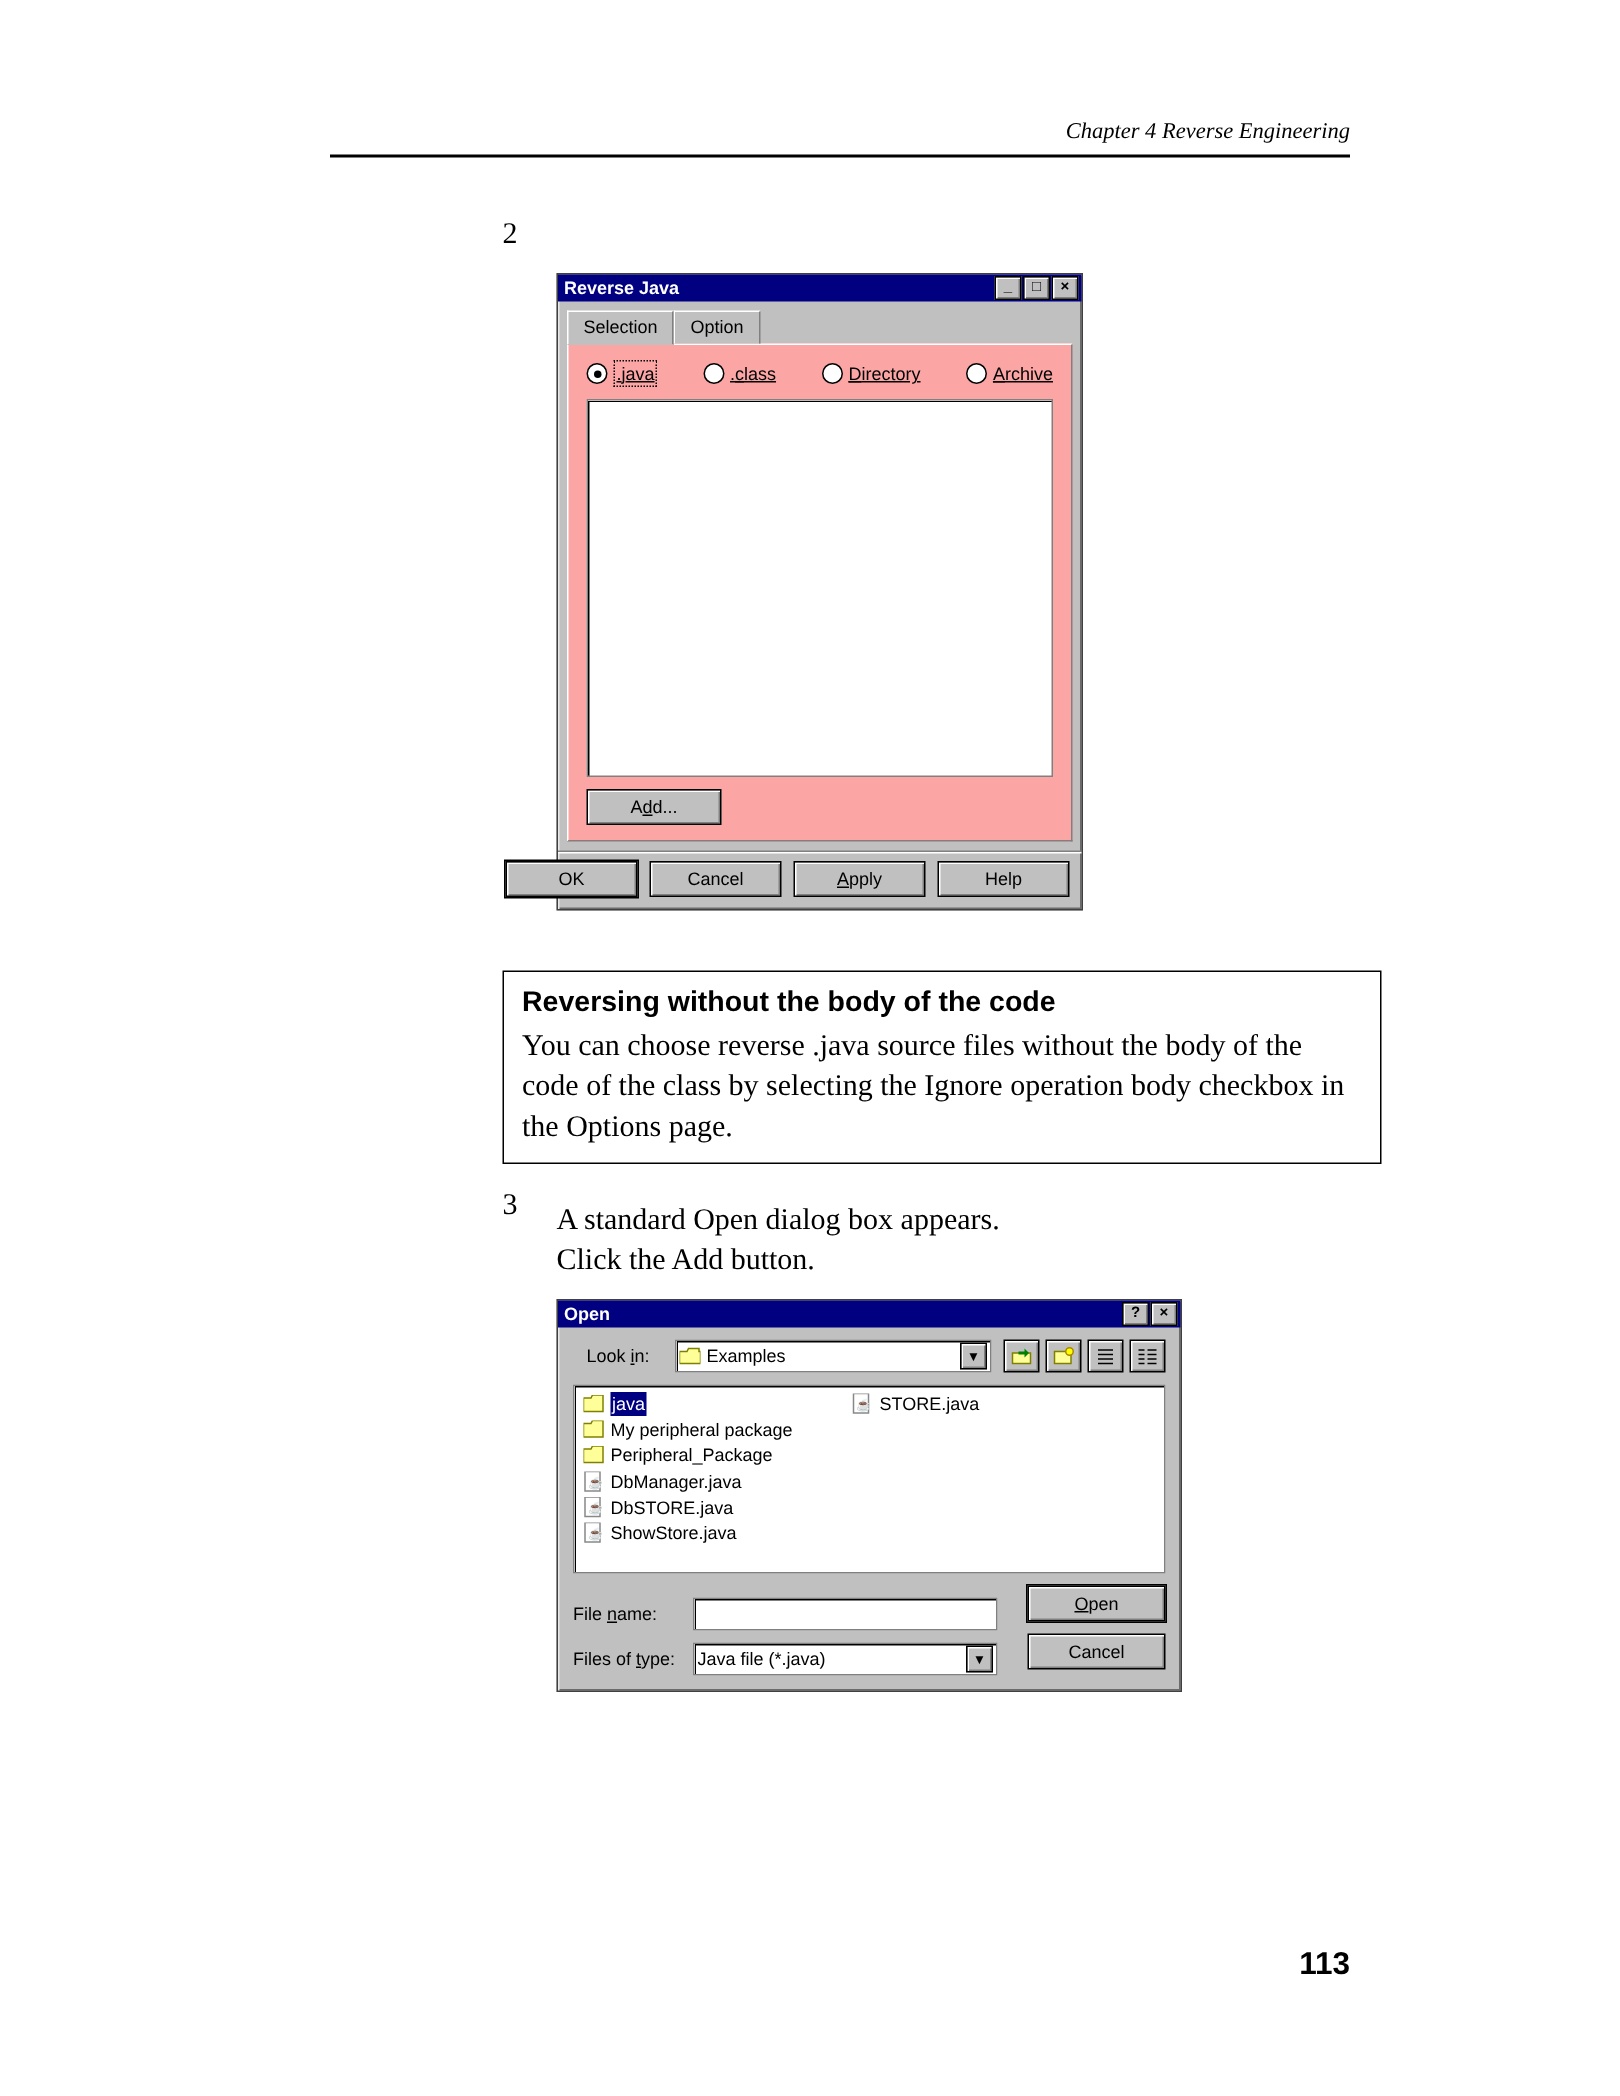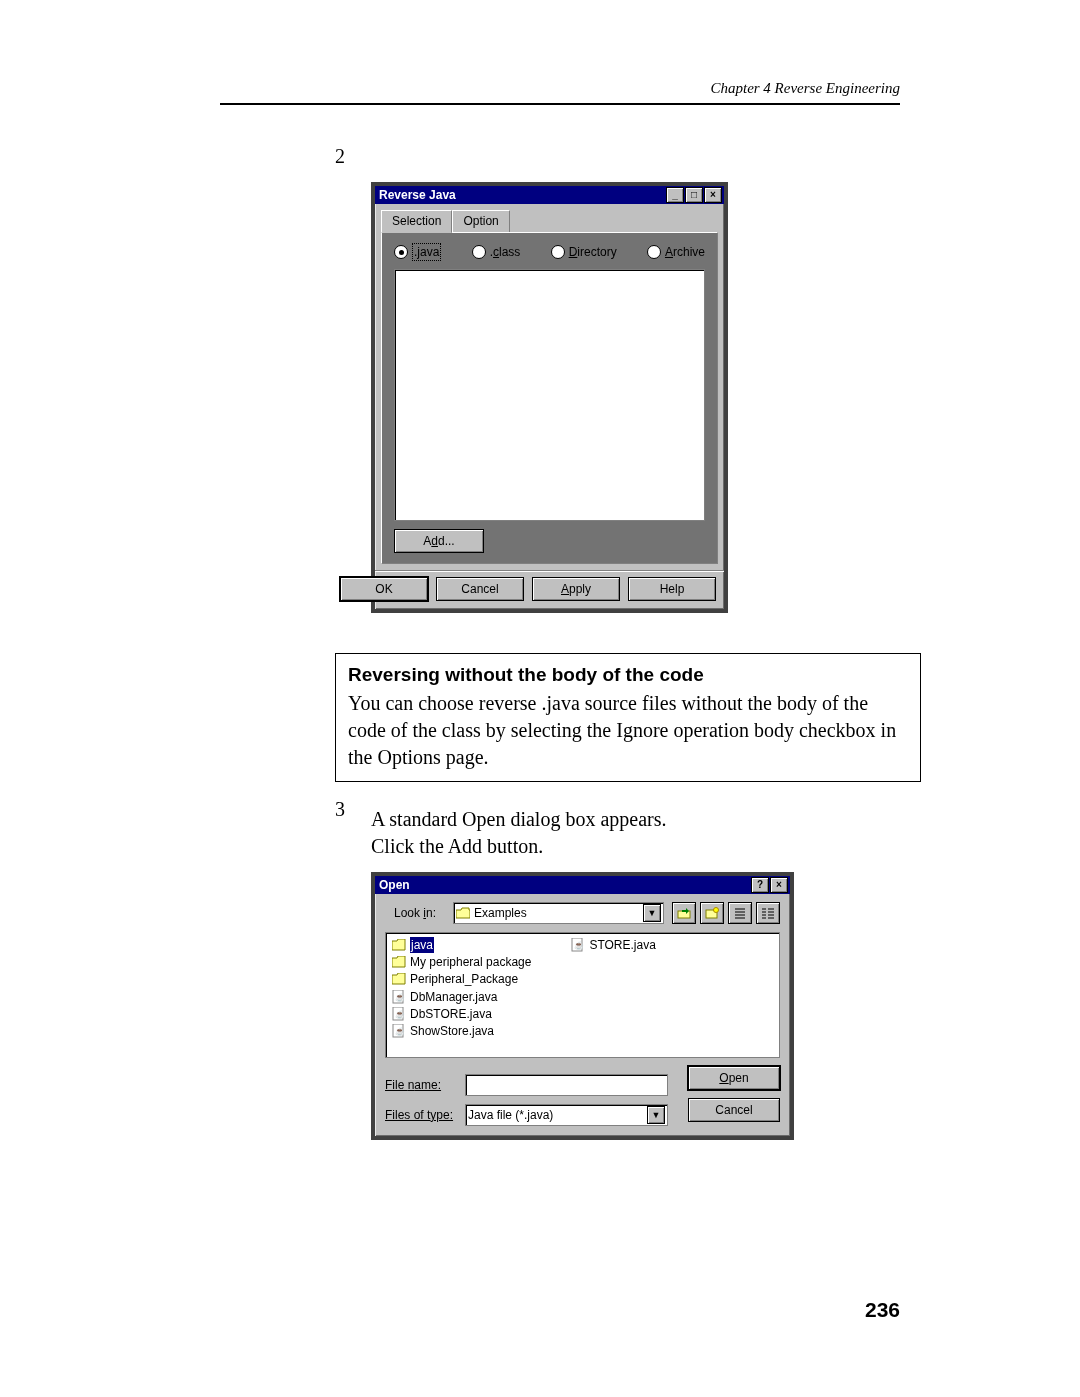--- a/index.html
+++ b/index.html
@@ -59,21 +59,21 @@
     position:absolute;
     right:180px;
     top:1298px;
     font-family:Arial,Helvetica,sans-serif;
     font-weight:bold;
     font-size:21px;
   }
   
   .dlg{
     background:#c0c0c0;
-    border:4px solid #404040;
+    border:1px solid #404040;
     font-family:"MS Sans Serif",Tahoma,Arial,sans-serif;
     font-size:12px;
     color:#000;
     box-shadow:inset 1px 1px 0 #e8e8e8, inset -1px -1px 0 #6b6b6b;
   }
   .dlg .titlebar{
     height:18px;
     background:#000080;
     color:#fff;
     font-weight:bold;
@@ -111,21 +111,22 @@
     margin-bottom:-1px;
   }
   .tabcontent{
     margin:0 6px 6px 6px;
     padding:10px 8px 10px 8px;
     border:1px solid #fff;
     border-top-color:#fff;
     border-left-color:#fff;
     border-right-color:#808080;
     border-bottom-color:#808080;
-    background:#737373;
+    background:#fca5a5;
+    text-decoration:underline;
   }
   .radio-row{display:flex; justify-content:space-between; padding:0 4px 8px 4px;}
   .radio{display:flex;align-items:center;gap:4px;}
   .radio .rb{width:12px;height:12px;border-radius:50%;border:1px solid #000;background:#fff;display:flex;align-items:center;justify-content:center;}
   .radio .rb .dot{width:5px;height:5px;border-radius:50%;background:#000;}
   .radio.focus .lbl{border:1px dotted #000; padding:0 1px;}
   .radio .lbl{font-size:12px;}
   .und{text-decoration:underline;}
   .listpane{
     height:250px;
@@ -167,21 +168,21 @@
   .filepane{
     height:116px;background:#fff;
     border:1px solid #808080;box-shadow:inset 1px 1px 0 #000, inset -1px -1px 0 #fff;
     padding:4px 6px;font-size:12px;display:flex;gap:40px;
   }
   .col{display:flex;flex-direction:column;gap:1px;}
   .fi{display:flex;align-items:center;gap:4px;}
   .fi.sel .nm{background:#000080;color:#fff;padding:0 1px;}
   .fi .ic{width:14px;height:14px;display:flex;align-items:center;justify-content:center;}
   .frow{display:flex;align-items:center;gap:8px;margin-top:8px;}
-  .frow .lab{width:72px;text-decoration:underline;}
+  .frow .lab{width:72px;}
   .textbox{flex:1;height:20px;background:#fff;border:1px solid #808080;box-shadow:inset 1px 1px 0 #000,inset -1px -1px 0 #fff;}
   .actcol{display:flex;flex-direction:column;gap:8px;margin-left:10px;}
 </style>
 </head>
 <body>
 
 <div class="page">
   <div class="chapter">Chapter 4  Reverse Engineering</div>
   <div class="rule"></div>
 
@@ -395,13 +396,13 @@
             <div class="btn default" style="min-width:74px"><span class="und">O</span>pen</div>
             <div class="btn" style="min-width:74px">Cancel</div>
           </div>
         </div>
       </div>
     </div>
 
   </div>
 </div>
 
-<div class="pagenum">236</div>
+<div class="pagenum">113</div>
 
 </body></html>

